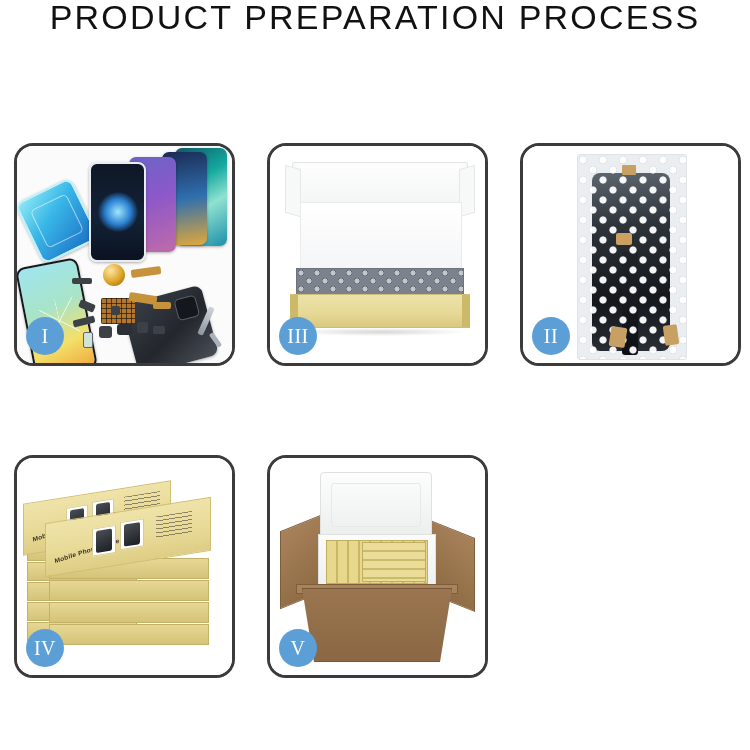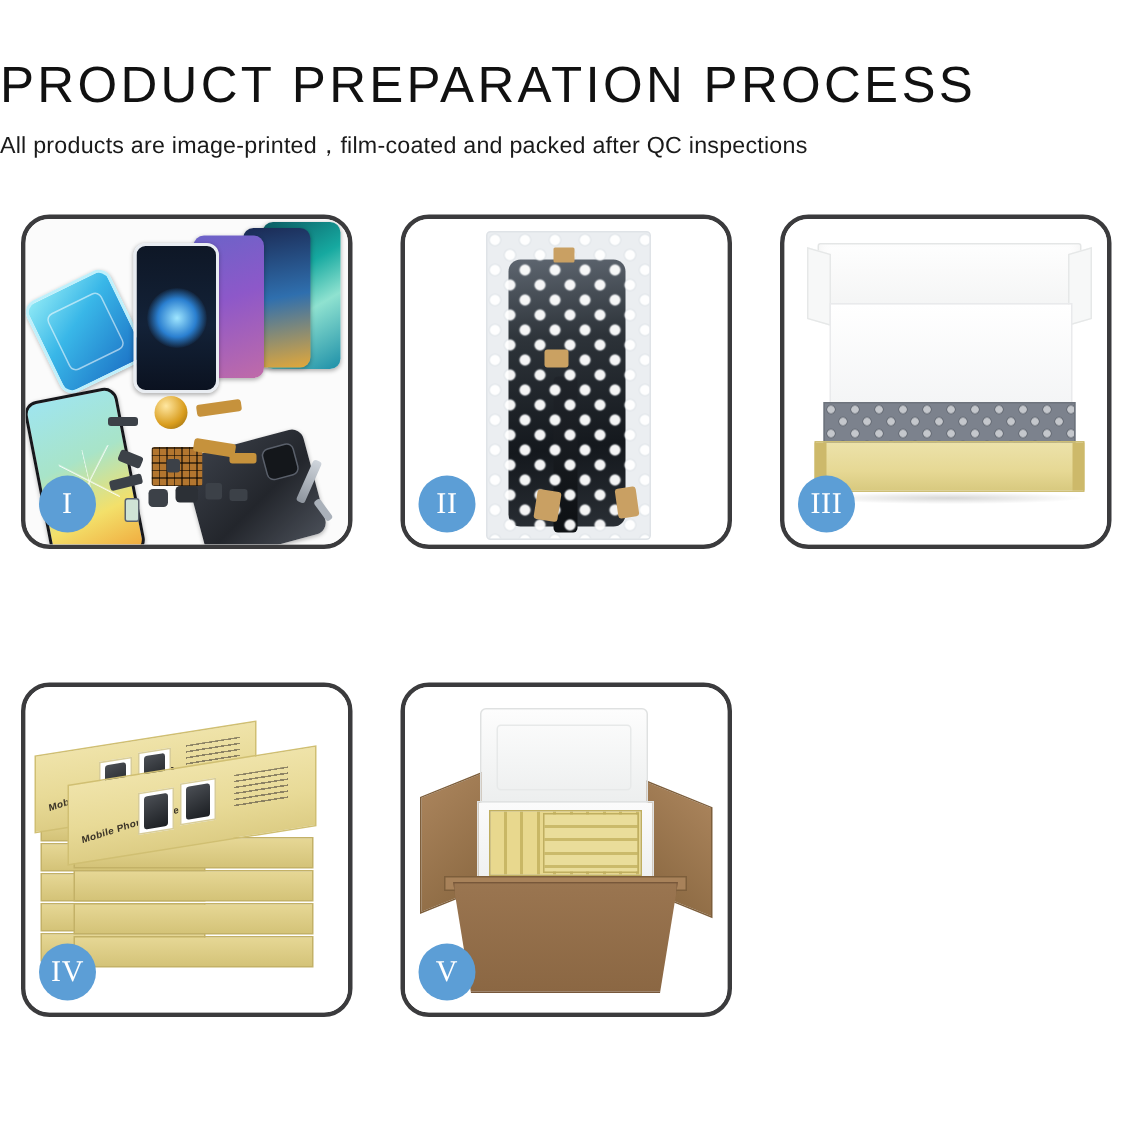--- a/index.html
+++ b/index.html
@@ -5,21 +5,21 @@
   * { box-sizing: border-box; margin: 0; padding: 0; }
   html, body {
     width: 750px; height: 750px;
     background: #ffffff;
     font-family: "Liberation Sans", sans-serif;
     overflow: hidden;
   }
   .page { position: relative; width: 750px; height: 750px; background: #fff; }
 
   
-  .header { padding-top: 40px; text-align: left; }
+  .header { text-align: center; }
   .title {
     font-family: "Liberation Sans", sans-serif;
     font-size: 34px;
     font-weight: 400;
     letter-spacing: 2.2px;
     color: #111111;
     line-height: 1.05;
     white-space: nowrap;
   }
   .subtitle {
@@ -316,21 +316,20 @@
   .c6-tab2{ position:absolute; left:82px; top:164px; width:16px; height:16px;
             background:rgba(140,114,82,.7);}
 </style>
 </head>
 <body>
 
 <div class="page">
 
   <div class="header">
     <div class="title">PRODUCT PREPARATION PROCESS</div>
-    <div class="subtitle">All products are image-printed，film-coated and packed after QC inspections</div>
   </div>
 
   <div class="grid">
 
     <div class="panel">
       <div class="panel-stage p1">
         <div class="ph ph-adh"></div>
         <div class="ph ph-d"></div>
         <div class="ph ph-c"></div>
         <div class="ph ph-b"></div>
@@ -351,42 +350,42 @@
         <div class="bit b8"></div>
         <div class="bit b9"></div>
         <div class="bit b10"></div>
         <div class="scr"></div>
         <div class="scr2"></div>
       </div>
       <div class="badge">I</div>
     </div>
 
     <div class="panel">
+      <div class="panel-stage p3">
+        <div class="box3-lid"></div>
+        <div class="box3-foam"></div>
+        <div class="box3-bubbles"></div>
+        <div class="box3-front"></div>
+        <div class="box3-shadow"></div>
+      </div>
+      <div class="badge">III</div>
+    </div>
+
+    <div class="panel">
       <div class="panel-stage p2">
         <div class="bubble-pack">
           <div class="screen-inside"></div>
           <div class="flex-cable"></div>
           <div class="tape-t"></div>
           <div class="tape-m"></div>
           <div class="tape-l"></div>
           <div class="tape-r"></div>
         </div>
       </div>
       <div class="badge">II</div>
-    </div>
-
-    <div class="panel">
-      <div class="panel-stage p3">
-        <div class="box3-lid"></div>
-        <div class="box3-foam"></div>
-        <div class="box3-bubbles"></div>
-        <div class="box3-front"></div>
-        <div class="box3-shadow"></div>
-      </div>
-      <div class="badge">III</div>
     </div>
 
     <div class="panel">
       <div class="panel-stage p4">
         <div class="stackwrap">
 
           <div class="sbox-side" style="left:10px; top:84px;  width:110px; height:19px;"></div>
           <div class="sbox-side" style="left:10px; top:104px; width:110px; height:19px;"></div>
           <div class="sbox-side" style="left:10px; top:124px; width:110px; height:19px;"></div>
           <div class="sbox-side" style="left:10px; top:144px; width:110px; height:19px;"></div>

